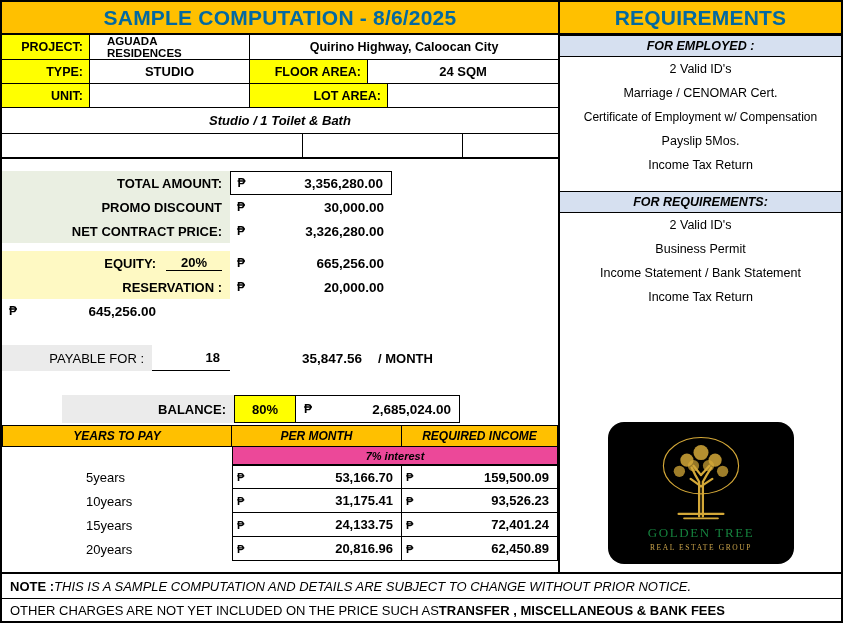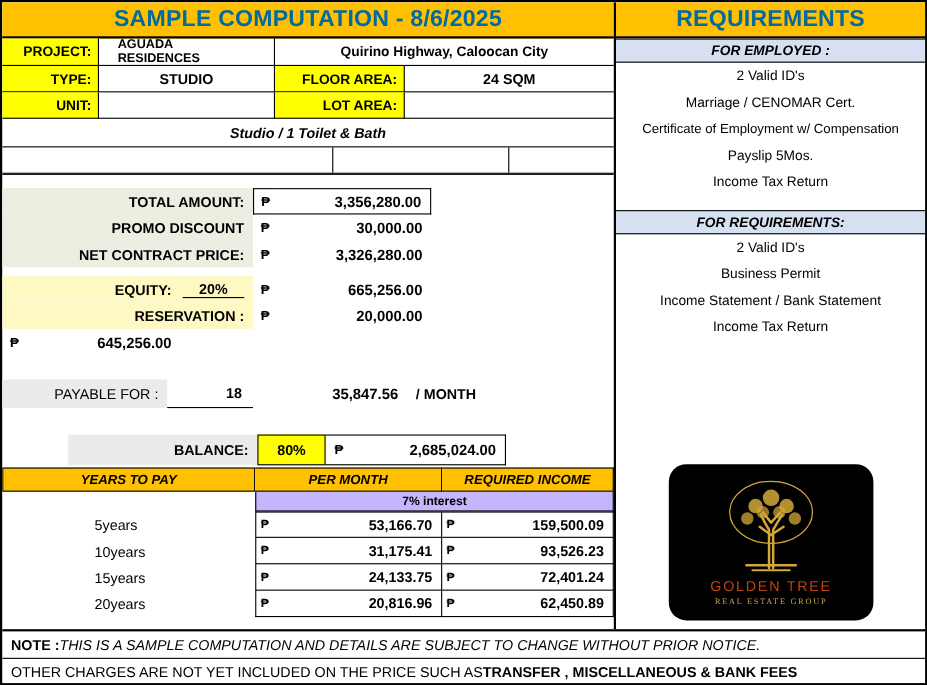--- a/index.html
+++ b/index.html
@@ -215,24 +215,24 @@
     display: flex; align-items: center; justify-content: center;
     font-weight: bold; font-style: italic; font-size: 12px;
     color: #000;
   }
   .yt-c1 { width: 230px; }
   .yt-c2 { width: 170px; border-left: none !important; }
   .yt-c3 { width: 156px; border-left: none !important; }
 
   .yt-interest {
     height: 18px;
-    background: #c4b5fd;
+    background: #ec4899;
     border: 1px solid #000; border-top: none;
     display: flex; align-items: center; justify-content: center;
-    font-weight: bold; font-size: 11px;
+    font-weight: bold; font-style: italic; font-size: 11px;
     margin-left: 230px;
     width: 326px;
   }
   .yt-row { display: flex; height: 24px; }
   .yt-year {
     width: 230px;
     display: flex; align-items: center;
     padding-left: 84px;
     font-size: 13px;
   }
@@ -276,24 +276,24 @@
     background: #000000;
     border-radius: 16px;
     display: flex;
     flex-direction: column;
     align-items: center;
     justify-content: flex-start;
     padding-top: 8px;
   }
   .logo-tree { width: 104px; height: 94px; }
   .logo-name {
-    color: #c2410c;
+    color: #15803d;
     font-size: 13px;
     letter-spacing: 1.6px;
-    font-family: Liberation Sans, sans-serif;
+    font-family: Liberation Serif, serif;
     margin-top: 1px;
   }
   .logo-sub {
     color: #C9A24A;
     font-size: 7.5px;
     letter-spacing: 1.6px;
     font-family: "Liberation Serif", serif;
     margin-top: 2px;
   }
 
@@ -336,21 +336,21 @@
       </div>
       <div class="row">
         <div class="cell lbl-yellow">TYPE:</div>
         <div class="cell val-box" style="width:160px;font-size:13px">STUDIO</div>
         <div class="cell lbl-yellow" style="width:118px;border-right:1px solid #000">FLOOR AREA:</div>
         <div class="cell val-box no-rb" style="flex:1;font-size:13px">24 SQM</div>
       </div>
       <div class="row">
         <div class="cell lbl-yellow">UNIT:</div>
         <div class="cell val-box" style="width:160px"></div>
-        <div class="cell lbl-yellow" style="width:118px;border-right:1px solid #000">LOT AREA:</div>
+        <div class="cell lbl-yellow" style="width:138px;border-right:1px solid #000">LOT AREA:</div>
         <div class="cell val-box no-rb" style="flex:1"></div>
       </div>
       <div class="subtitle-row">Studio / 1 Toilet &amp; Bath</div>
       <div class="spacer-row">
         <div class="left-blank"></div>
         <div class="mid-blank"></div>
         <div class="right-blank"></div>
       </div>
     </div>
 

